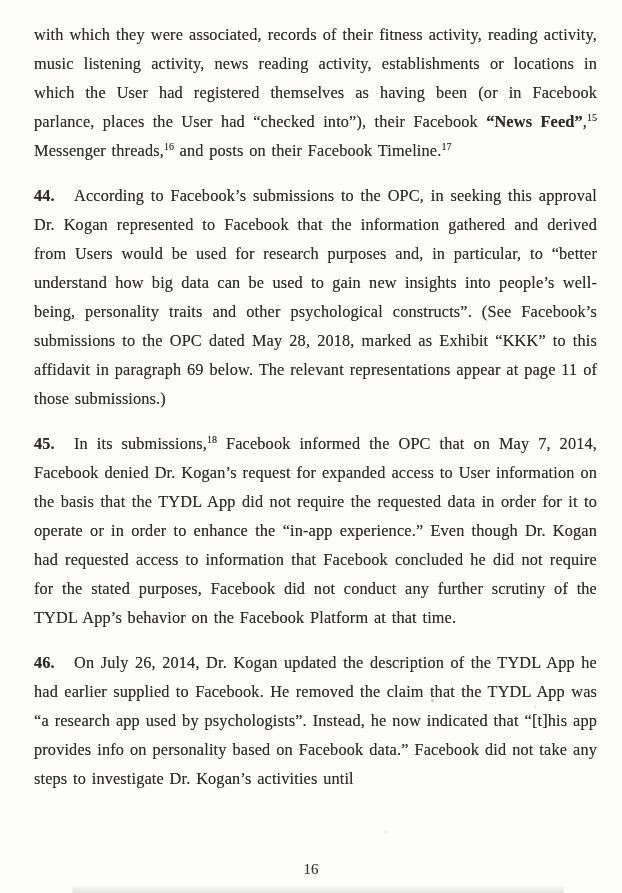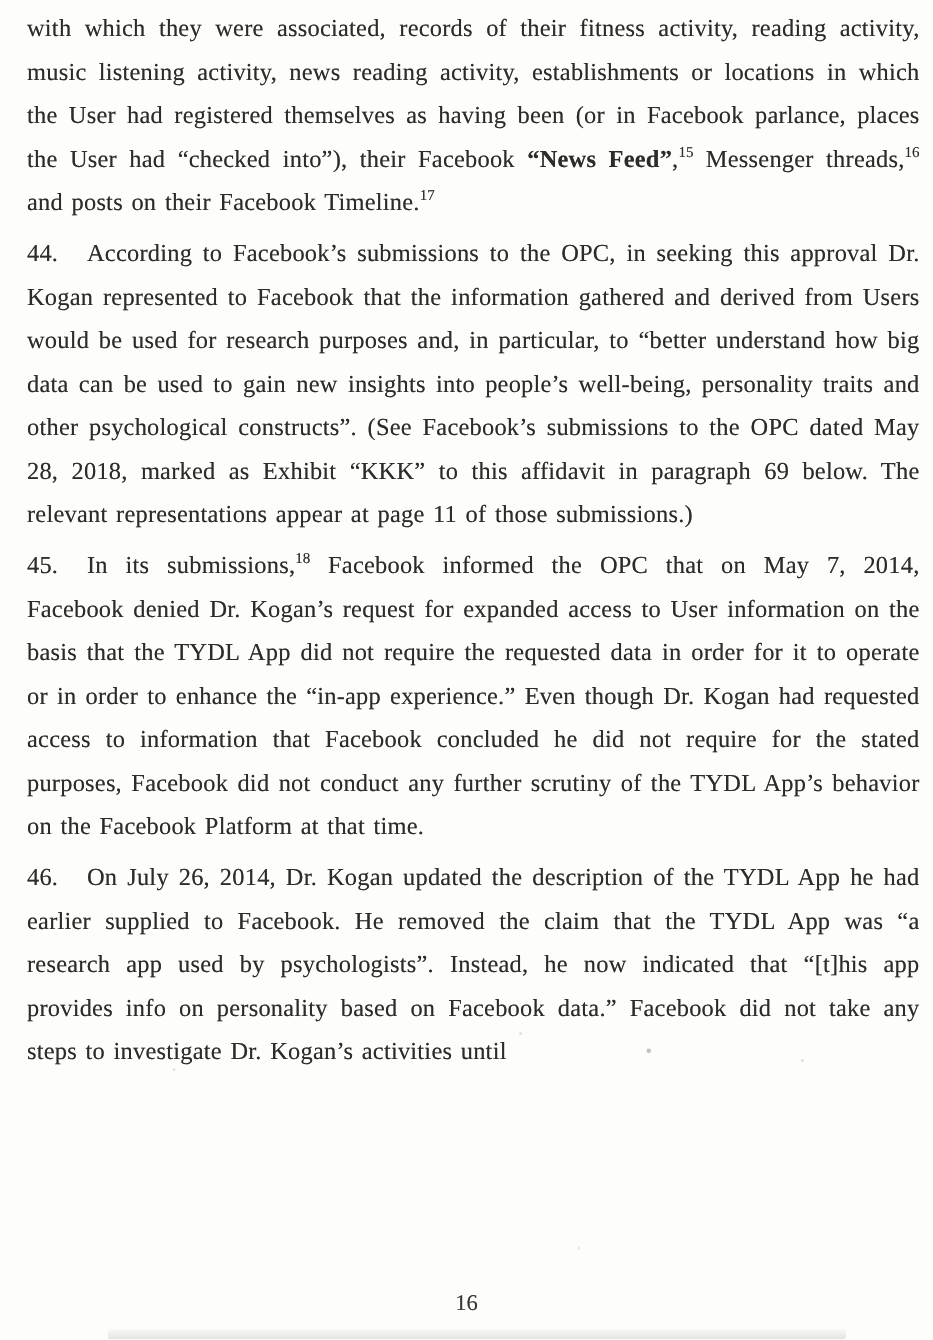--- a/index.html
+++ b/index.html
@@ -16,34 +16,35 @@
     font-family: "Liberation Serif", serif;
     color: #2e2c29;
   }
   .doc-body {
     position: absolute;
     top: 4px;
     left: 18px;
     width: 595px;
   }
   p.para {
-    margin: 0;
+    margin: 16px;
     text-align: justify;
     font-size: 16.3px;
     line-height: 29px;
     letter-spacing: 0.15px;
     word-spacing: 1.5px;
     text-shadow: 0 0 0.4px rgba(46,44,41,0.55);
   }
   p.para + p.para {
     margin-top: 5px;
   }
   .para-num {
     display: inline-block;
     width: 40px;
+    font-weight: bold;
   }
   .seg-bold { font-weight: bold; }
   sup.fnote {
     font-size: 10px;
     line-height: 0;
     vertical-align: super;
     letter-spacing: 0;
   }
   .page-footer {
     position: absolute;

